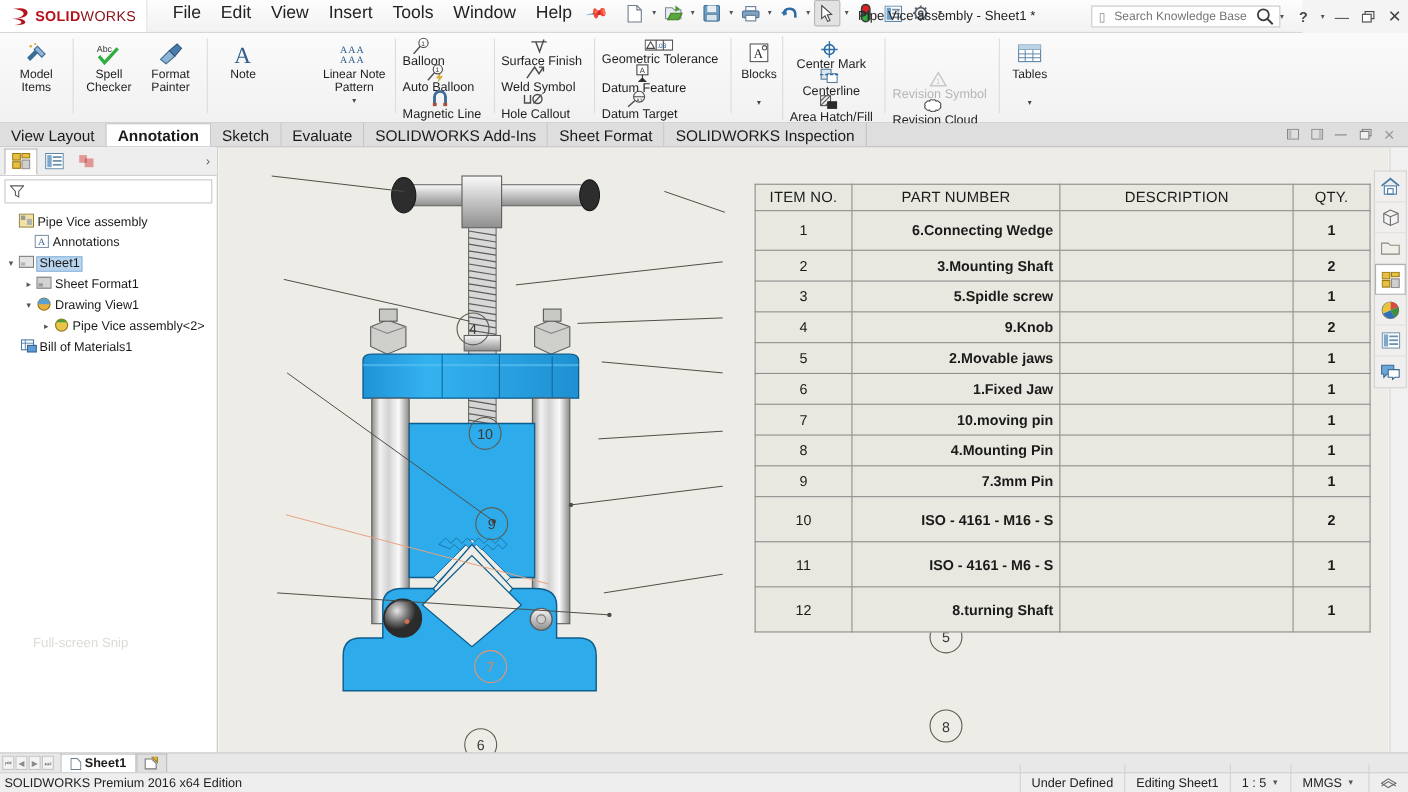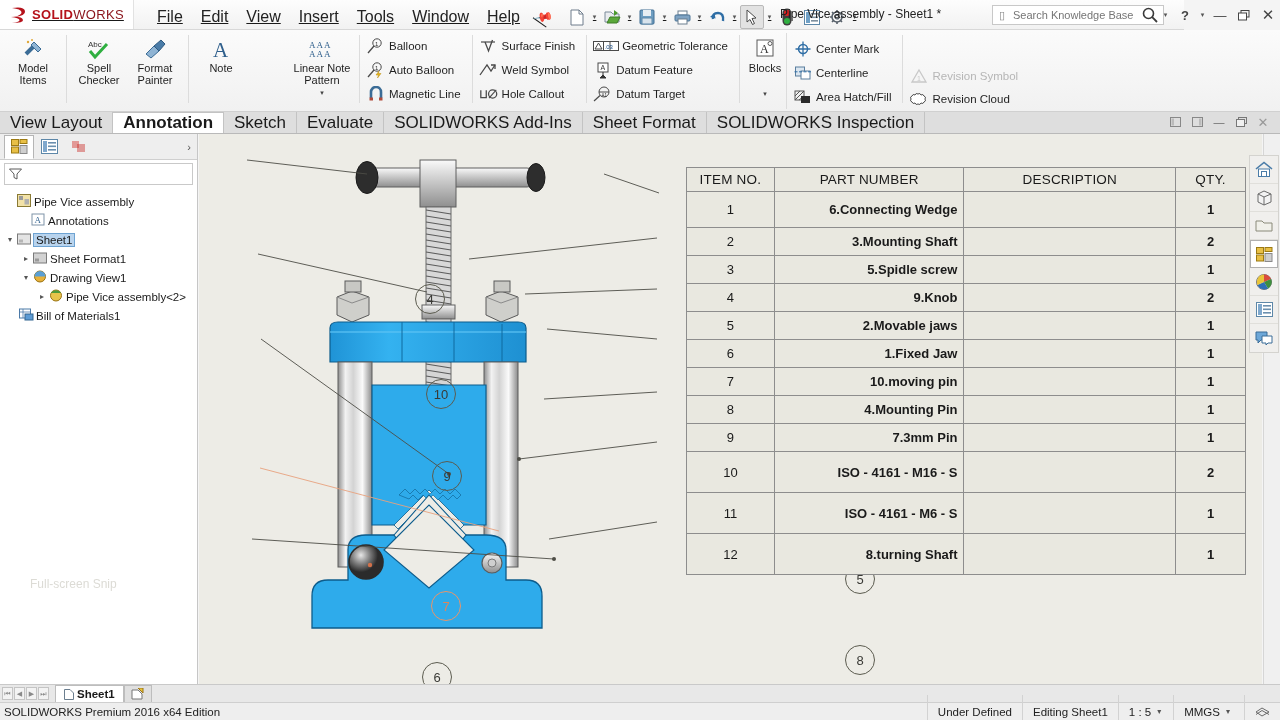--- a/index.html
+++ b/index.html
@@ -11,21 +11,21 @@
     background:#f0f0f0;
     -webkit-font-smoothing:antialiased;
   }
   .app { position:relative; width:1280px; height:720px; background:#f4f4f4; }
 
   
   .titlebar {
     position:absolute; left:0; top:0; width:1184px; height:30px;
     background:linear-gradient(#fdfdfd,#f2f2f2);
     border-bottom:1px solid #d8d8d8;
-    display:flex; align-items:flex-end;text-decoration:underline;
+    display:flex; align-items:flex-start;
   }
   .logo {
     width:134px; height:29px; display:flex; align-items:center;
     padding-left:8px; background:#fff; border-right:1px solid #e2e2e2;
   }
   .logo-sw { color:#b5121b; font-weight:bold; font-size:13px; letter-spacing:.3px; margin-left:2px;}
   .logo-sw .thin { font-weight:normal; color:#8a1219;}
   .menubar { display:flex; align-items:center; margin-left:14px; gap:0px; }
   .menubar span.mi {
     padding:3px 9px; font-size:16px; color:#222; cursor:default; border-radius:2px;
@@ -66,34 +66,34 @@
   }
   .big {
     width:56px; display:flex; flex-direction:column; align-items:center;
     padding:3px 1px 0 1px; text-align:center; line-height:12px; font-size:11px; color:#1f1f1f;
   }
   .big .ic { height:26px; display:flex; align-items:center; justify-content:center; }
   .big .dd { font-size:7px; color:#444; margin-top:1px;}
   .col3 { display:flex; flex-direction:column; justify-content:flex-start; padding-top:4px;}
   .ritem {
     display:flex; align-items:center; height:24px; padding:0 6px 0 2px;
-    font-size:11.5px; color:#1f1f1f; white-space:nowrap;
+    font-size:11.5px; color:#1f1f1f; white-space:nowrap;flex-direction:column;
   }
   .ritem .ic { width:20px; display:flex; align-items:center; justify-content:center; margin-right:3px;}
   .ritem.dis { color:#b6b6b6;margin-top:30px; }
 
   
   .cmdtabs {
     position:absolute; left:0; top:112px; width:1280px; height:22px;
     background:#dedede; display:flex; align-items:flex-end;
     border-bottom:1px solid #b9b9b9;
   }
   .ctab {
     height:21px; padding:0 10px; display:flex; align-items:center;
-    font-size:17px; color:#1a1a1a; border-right:1px solid #c3c3c3;
+    font-size:14px; color:#1a1a1a; border-right:1px solid #c3c3c3;
     background:#dedede;
   }
   .ctab.active { background:#fff; font-weight:bold; border-top:1px solid #c3c3c3; }
   .tabwin { position:absolute; right:8px; top:113px; display:flex; gap:4px; align-items:center;}
   .tabwin .wb2 { width:18px; height:18px; display:flex; align-items:center; justify-content:center; font-size:11px; color:#6a6a6a;}
 
   
   .leftpanel {
     position:absolute; left:0; top:134px; width:198px; bottom:32px;
     background:#fff; border-right:1px solid #c6c6c6;
@@ -510,20 +510,33 @@
       <div class="ritem">
         <span class="ic">
           <svg width="20" height="16" viewBox="0 0 20 16">
             <path d="M3 5 a2 2 0 0 1 3 -1 a2 2 0 0 1 3 -1 a2 2 0 0 1 3 1 a2 2 0 0 1 3 1 a2 2 0 0 1 1 3 a2 2 0 0 1 -1 3 a2 2 0 0 1 -3 1 a2 2 0 0 1 -3 1 a2 2 0 0 1 -3 -1 a2 2 0 0 1 -3 -1 a2 2 0 0 1 -1 -3 a2 2 0 0 1 1 -3z" fill="#fff" stroke="#4a4a4a" stroke-width="1"></path>
           </svg>
         </span>
         <span>Revision Cloud</span>
       </div>
     </div>
 
+    <div class="rgroup">
+      <div class="big" style="width:46px;">
+        <span class="ic">
+          <svg width="26" height="22" viewBox="0 0 26 22">
+            <rect x="3" y="3" width="20" height="15" fill="#fff" stroke="#5d87a8"></rect>
+            <path d="M3 7 H23 M3 11 H23 M3 14.5 H23 M9 3 V18 M16 3 V18" stroke="#5d87a8" stroke-width=".9"></path>
+            <rect x="3" y="3" width="20" height="4" fill="#bcd3e6"></rect>
+          </svg>
+        </span>
+        <span>Tables</span>
+        <span class="dd" style="margin-top:14px;">▾</span>
+      </div>
+    </div>
   </div>
 
   <div class="cmdtabs">
     <div class="ctab">View Layout</div>
     <div class="ctab active">Annotation</div>
     <div class="ctab">Sketch</div>
     <div class="ctab">Evaluate</div>
     <div class="ctab">SOLIDWORKS Add-Ins</div>
     <div class="ctab">Sheet Format</div>
     <div class="ctab">SOLIDWORKS Inspection</div>

